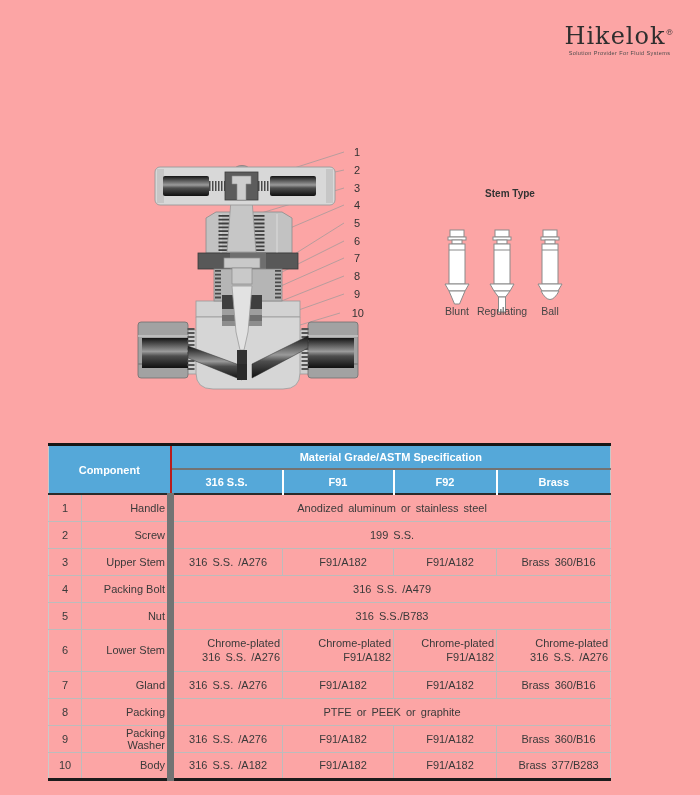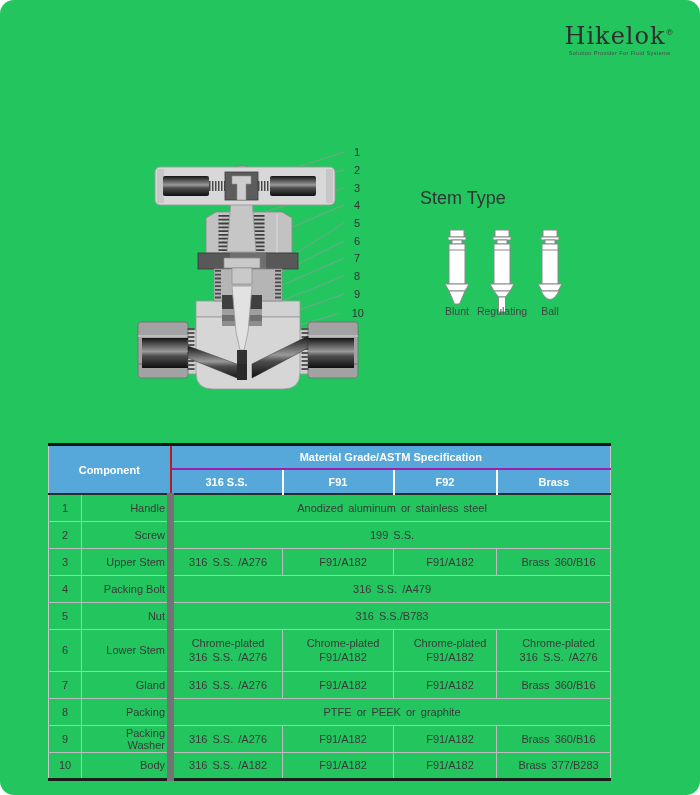--- a/index.html
+++ b/index.html
@@ -1,52 +1,52 @@
 <!DOCTYPE html>
 <html><head>
 <meta charset="utf-8">
 <style>
   html,body{margin:0;padding:0;background:#fff;}
-  .page{position:relative;width:700px;height:795px;background:#22c55e;overflow:hidden;
-        font-family:"Liberation Sans",sans-serif;color:#3a3a3a;border-radius:14px;}
+  .page{position:relative;width:700px;height:795px;background:#fca5a5;overflow:hidden;
+        font-family:"Liberation Sans",sans-serif;color:#3a3a3a;}
 
   
   .logo{position:absolute;top:20px;right:18px;width:125px;text-align:center;color:#2e2e2e;}
   .logo-name{font-family:"DejaVu Serif",serif;font-size:24px;line-height:26px;letter-spacing:1px;}
   .logo-name sup{font-size:8px;vertical-align:super;}
   .logo-tagline{font-size:5.5px;letter-spacing:.4px;color:#4a4a4a;margin-top:1px;white-space:nowrap;}
 
   
   .title{position:absolute;left:35px;top:98px;font-size:15.5px;font-weight:bold;color:#383838;letter-spacing:.2px;}
 
   
   .diagram-svg{position:absolute;left:130px;top:140px;}
-  .stem-title{position:absolute;left:420px;top:188px;width:180px;
-              font-size:18px;font-weight:normal;color:#333;}
+  .stem-title{position:absolute;left:420px;top:188px;width:180px;text-align:center;
+              font-size:10px;font-weight:bold;color:#333;}
   .stem-svg{position:absolute;left:420px;top:216px;}
 
   
   .materials{position:absolute;left:48px;top:443px;width:562px;border-collapse:collapse;table-layout:fixed;
              font-size:11px;color:#3a3a3a;border-top:3px solid #161616;border-bottom:3px solid #1b1b1b;
              border-left:1px solid #c9c9c9;border-right:1px solid #c9c9c9;}
   .materials th{background:#55a8d9;color:#fff;font-weight:bold;font-size:11px;padding:0;}
   .th-comp{border-right:2px solid #b91c1c;}
-  .th-group{height:22px;border-bottom:2px solid #a21caf;}
+  .th-group{height:22px;border-bottom:2px solid #737373;}
   .th-sub{height:23px;border-left:2px solid #fff;margin-top:18px;}
   .th-sub:first-child{border-left:none;}
   .materials td{padding:0 2px;text-align:center;vertical-align:middle;word-spacing:2px;
                 border-top:1px solid #bcbcbc;}
   .materials tbody tr{height:27px;}
   .materials tbody tr.tall{height:42px;}
   .materials tbody tr:first-child td{border-top:2px solid #2b2b2b;}
   td.num{padding:0;}
   td.comp{text-align:right;padding-left:6px;border-left:1px solid #bcbcbc;word-spacing:0;}
   td.dstart{border-left:7px solid #737373;}
   td.dcell{border-left:1px solid #bcbcbc;padding-left:12px;}
-  .two-line{line-height:1.3;display:block;}
+  .two-line{line-height:1.3;display:block;text-align:right;}
 </style>
 </head>
 <body>
 
 <div class="page">
 
   <div class="logo">
     <div class="logo-name"><span>Hikelok</span><sup>®</sup></div>
     <div class="logo-tagline">Solution Provider For Fluid Systems</div>
   </div>

